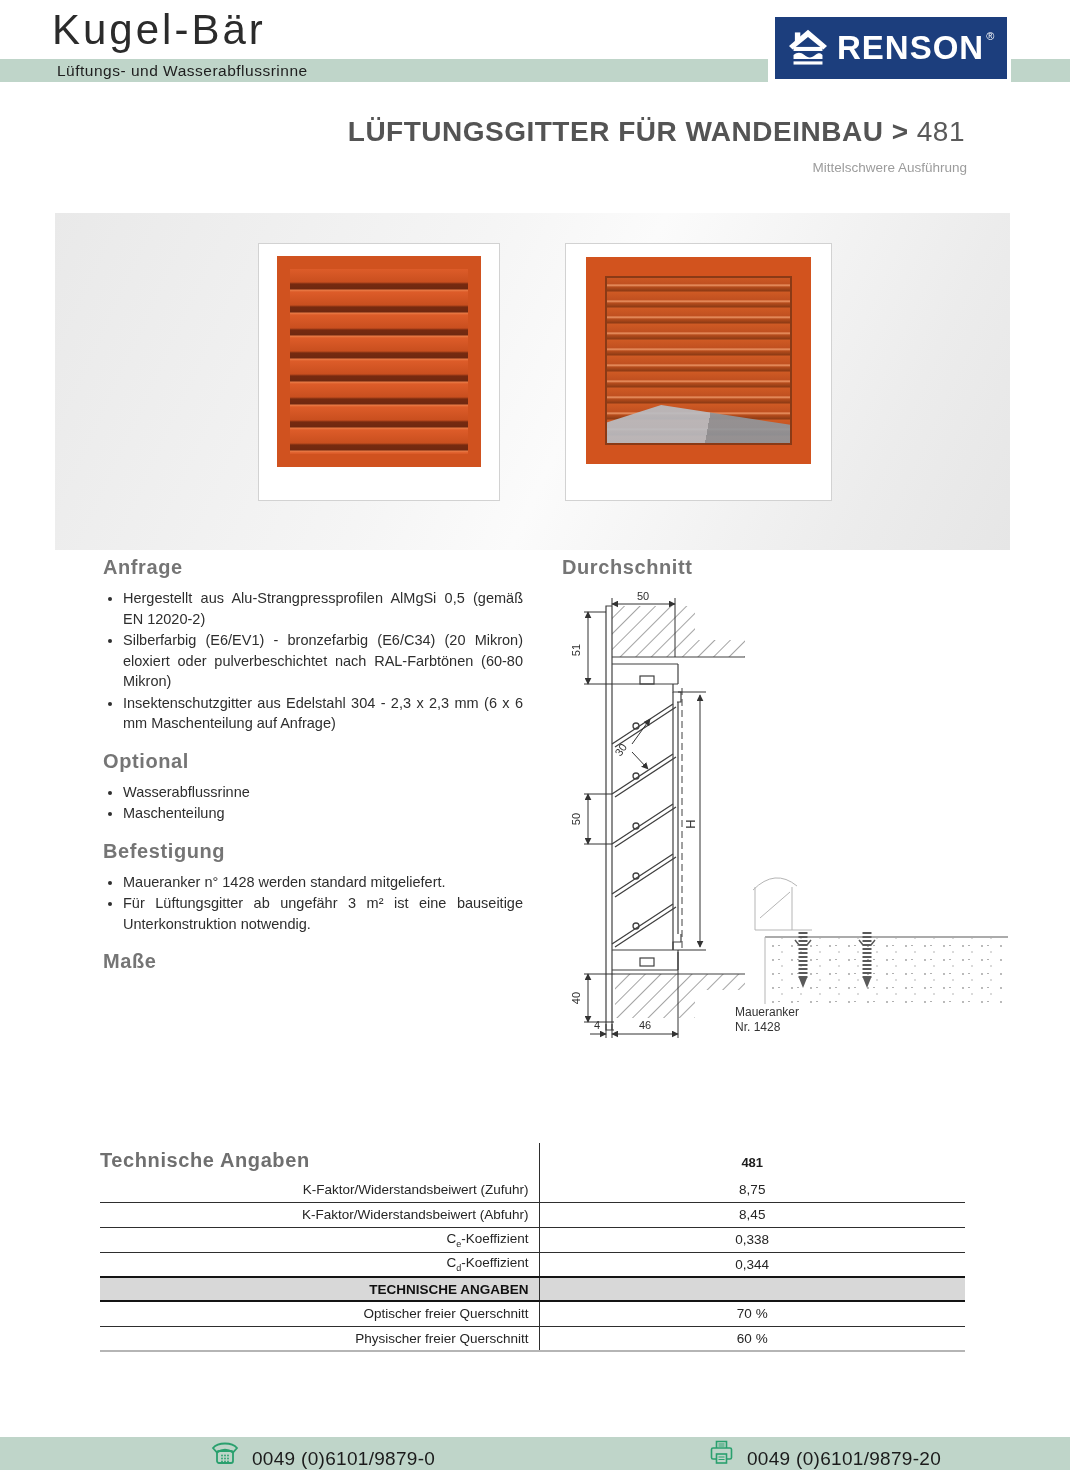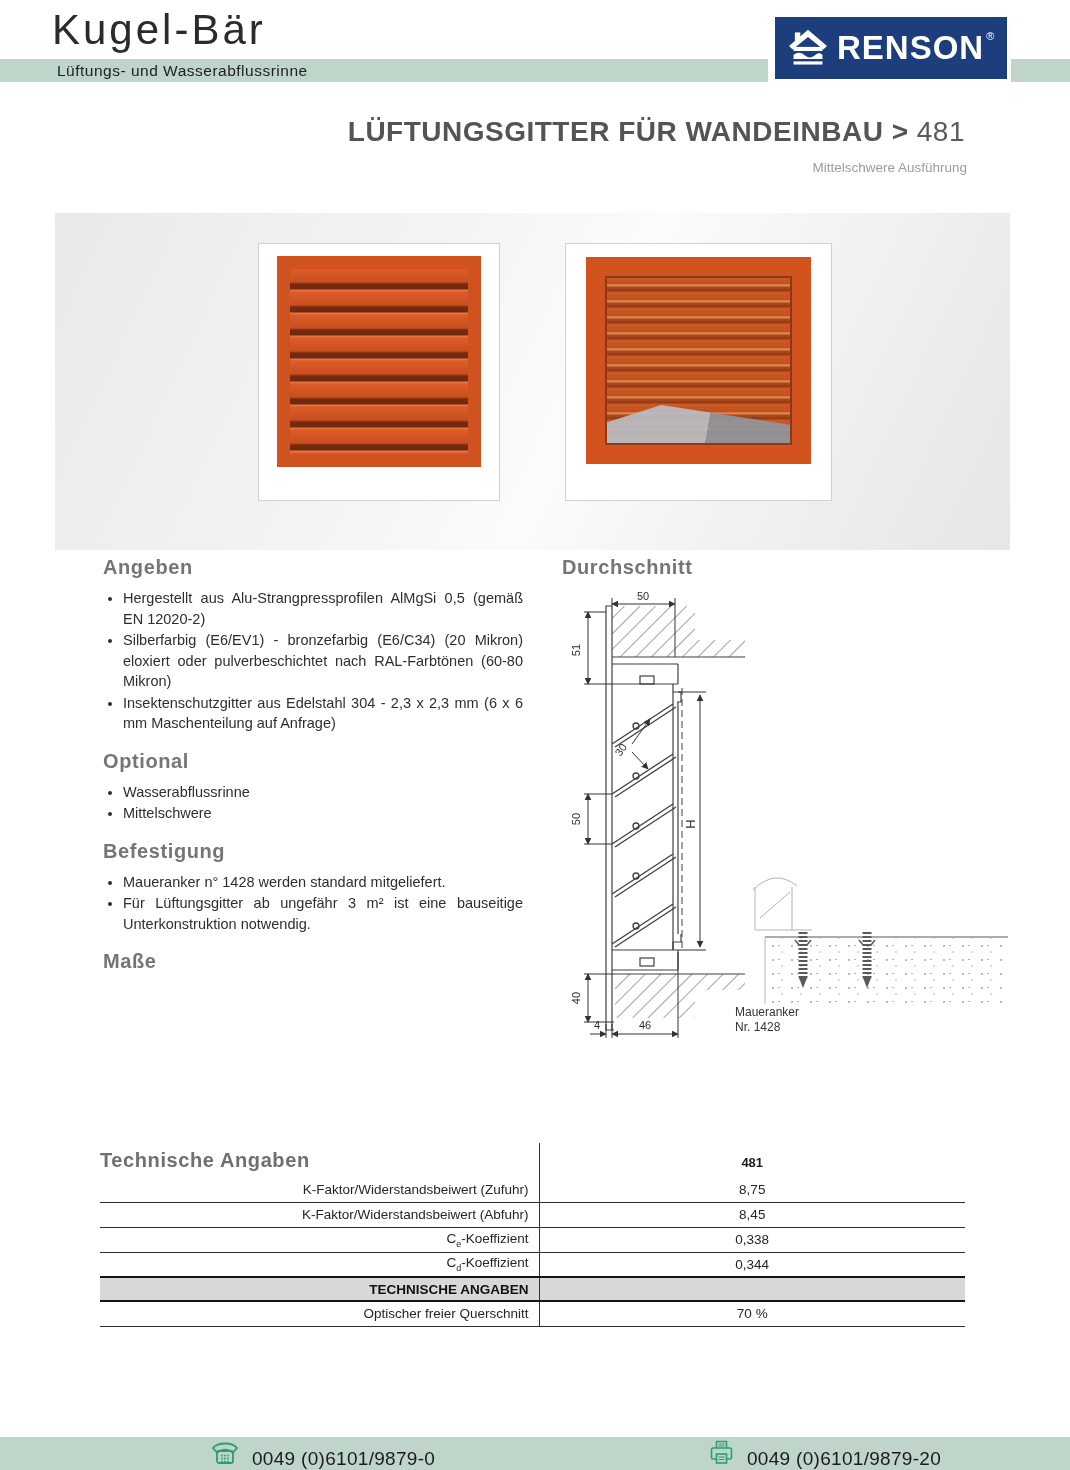--- a/index.html
+++ b/index.html
@@ -105,30 +105,30 @@
     </div>
     <div class="photo photo2">
       <div class="grille2">
         <div class="mesh"></div>
         <div class="grille2-inner-edge"></div>
       </div>
     </div>
   </div>
 
   <div class="left-col">
-    <h3 class="sec">Angeben</h3>
+    <h3 class="sec">Anfrage</h3>
     <ul class="blist">
       <li>Hergestellt aus Alu-Strangpressprofilen AlMgSi 0,5 (gemäß EN 12020-2)</li>
       <li>Silberfarbig (E6/EV1) - bronzefarbig (E6/C34) (20 Mikron) eloxiert oder pulverbeschichtet nach RAL-Farbtönen (60-80 Mikron)</li>
       <li>Insektenschutzgitter aus Edelstahl 304 - 2,3 x 2,3 mm (6 x 6 mm Maschenteilung auf Anfrage)</li>
     </ul>
     <h3 class="sec">Optional</h3>
     <ul class="blist">
       <li>Wasserabflussrinne</li>
-      <li>Mittelschwere</li>
+      <li>Maschenteilung</li>
     </ul>
     <h3 class="sec">Befestigung</h3>
     <ul class="blist">
       <li>Maueranker n° 1428 werden standard mitgeliefert.</li>
       <li>Für Lüftungsgitter ab ungefähr 3 m² ist eine bauseitige Unterkonstruktion notwendig.</li>
     </ul>
     <h3 class="sec">Maße</h3>
   </div>
 
   <div class="right-col-head">
@@ -282,20 +282,24 @@
         <td class="val">0,344</td>
       </tr>
       <tr class="gray">
         <td class="lab divid">TECHNISCHE ANGABEN</td>
         <td class="val"></td>
       </tr>
       <tr class="r">
         <td class="lab divid">Optischer freier Querschnitt</td>
         <td class="val">70 %</td>
       </tr>
+      <tr class="r last">
+        <td class="lab divid">Physischer freier Querschnitt</td>
+        <td class="val">60 %</td>
+      </tr>
     </tbody>
       </table>
   </div>
 
   <div class="footer-band">
     <div class="foot-item foot-phone">
       <span>
         <svg width="30" height="27" viewBox="0 0 30 27" fill="none" stroke="#2aa06e" stroke-width="1.8">
           <path d="M3 9 C8 3 22 3 27 9 L23 13.5 C18 10 12 10 7 13.5 Z"></path>
           <rect x="7" y="12" width="16" height="12" rx="2"></rect>

